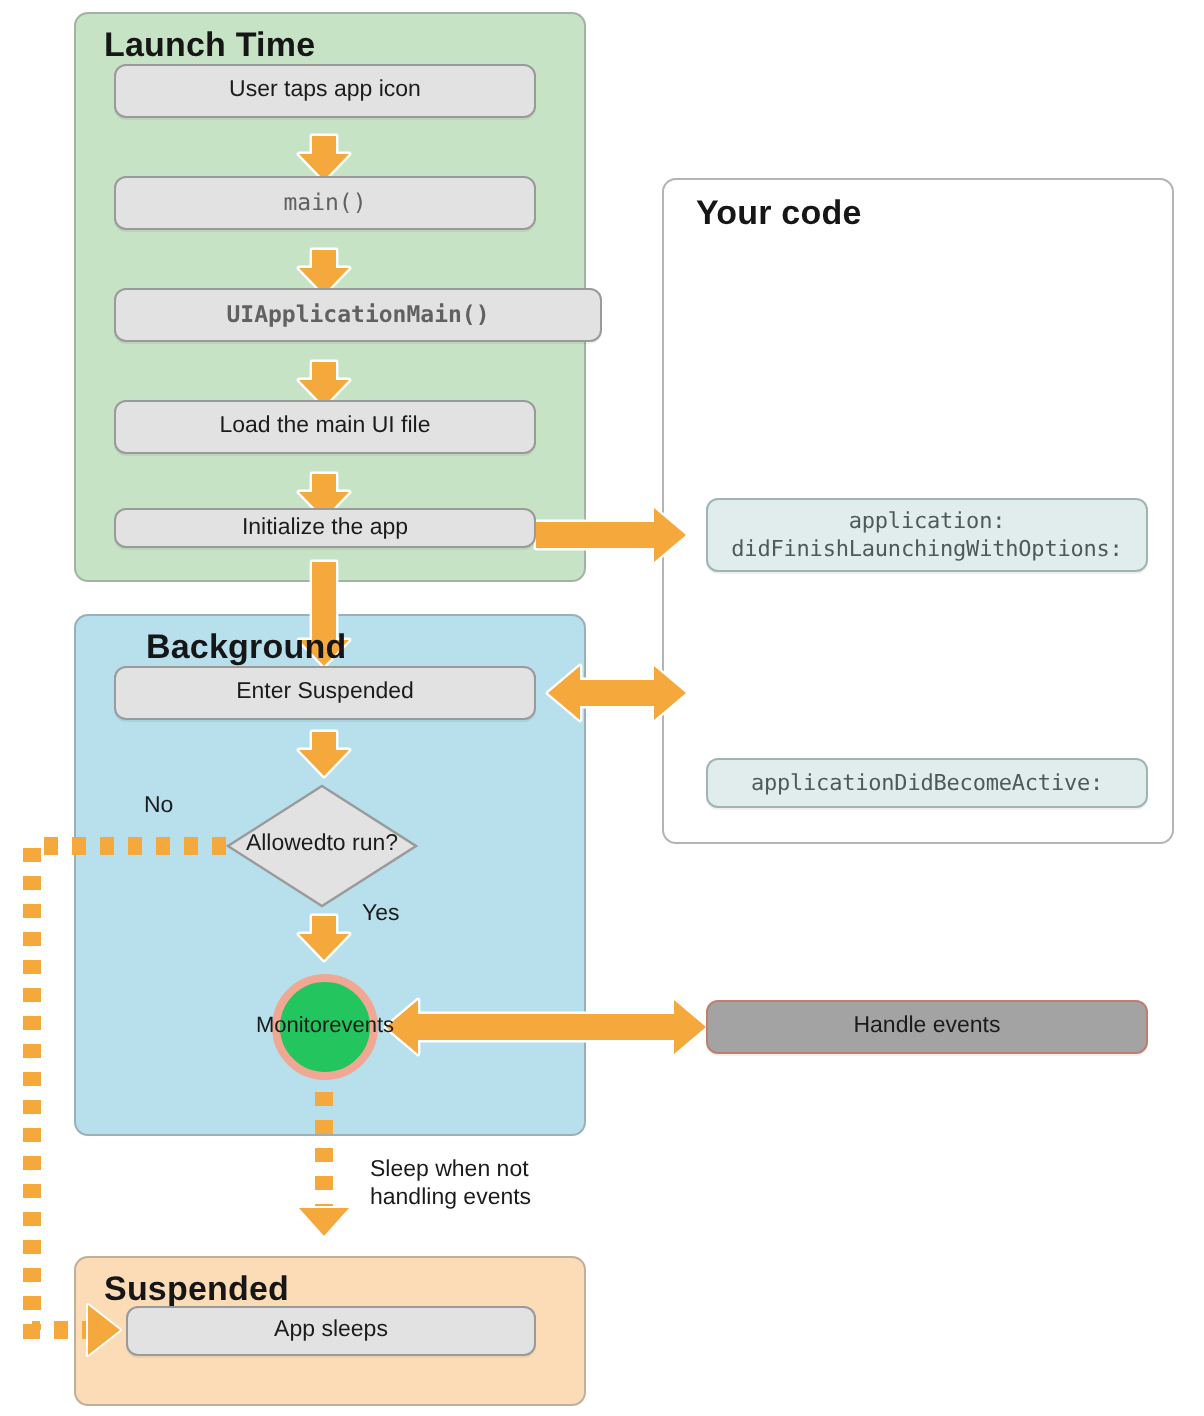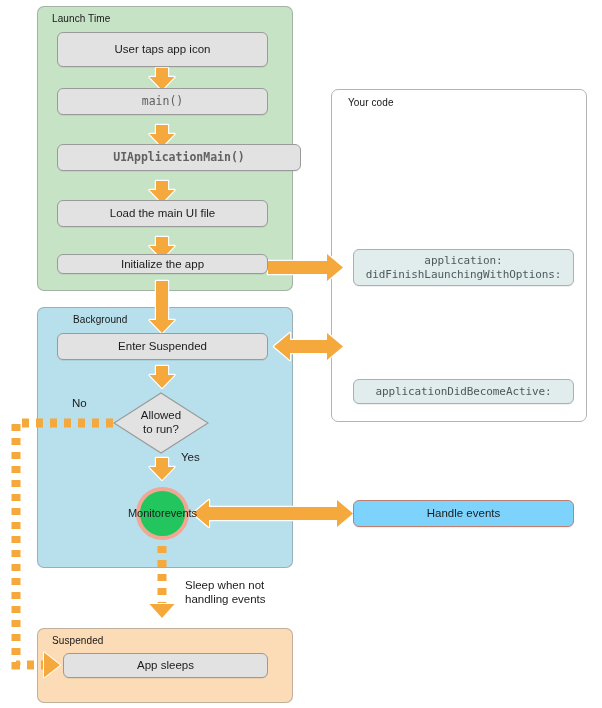--- a/index.html
+++ b/index.html
@@ -19,22 +19,22 @@
     overflow: hidden;
   }
   
   .phase {
     position: absolute;
     border-radius: 7px;
     border: 1px solid rgba(120,120,120,0.45);
   }
   .phase-title {
     position: absolute;
-    font-size: 10px;
-    font-weight: normal;
+    font-size: 17px;
+    font-weight: bold;
     color: #161616;
     letter-spacing: 0.1px;
     white-space: nowrap;
   }
   #phase-launch { left: 37px;  top: 6px;   width: 256px; height: 285px; background: #c6e3c6; }
   #phase-background { left: 37px; top: 307px; width: 256px; height: 261px; background: #b7dfec; }
   #phase-suspended { left: 37px; top: 628px; width: 256px; height: 75px;  background: #fbdcb6; }
 
   
   #panel-yourcode {
@@ -67,36 +67,36 @@
     font-size: 11px;
     color: #4c5a59;
     letter-spacing: -0.1px;
   }
   .node.mono {
     font-family: "DejaVu Sans Mono", "Liberation Mono", monospace;
     font-size: 11.5px;
     color: #616161;
   }
   .node.handle {
-    background: #7dd3fc;
+    background: #a3a3a3;
     border-color: #bf7f70;
     color: #1b1b1b;
   }
 
   
   #decision-wrap {
     position: absolute;
     left: 113px; top: 392px; width: 96px; height: 62px;
   }
   #decision-shape {
     position: absolute; left: 0; top: 0; width: 100%; height: 100%;
   }
   #decision-label {
     position: absolute; left: 0; top: 0; width: 100%; height: 100%;
-    display: flex; flex-direction: column;
+    display: flex; flex-direction: row;
     align-items: center; justify-content: center;
     font-size: 11.5px; color: #1b1b1b; line-height: 1.2;
     text-align: center;
   }
 
   
   #node-monitor {
     position: absolute;
     left: 136px; top: 487px; width: 53px; height: 53px;
     border-radius: 50%;
@@ -191,21 +191,21 @@
       <path d="M 113,423 L 16,423 L 16,665 L 44,665" fill="none" stroke="#f5a83c" stroke-width="9" stroke-dasharray="7 7" stroke-linecap="butt"></path>
       <path d="M 44,652.5 L 60,665 L 44,677.5 Z" fill="#f5a83c" stroke="#ffffff" stroke-width="2" stroke-linejoin="round" paint-order="stroke"></path>
     </g>
   </svg>
 
   <div class="phase-title" style="left:52px; top:13px;">Launch Time</div>
   <div class="phase-title" style="left:52px; top:314px;margin-left:21px;">Background</div>
   <div class="phase-title" style="left:52px; top:635px;">Suspended</div>
   <div class="phase-title" style="left:348px; top:97px;">Your code</div>
 
-  <div class="node" style="left:57px; top:32px; width:211px; height:35px;">User taps app icon</div>
+  <div class="node" style="left:57px; top:32px; width:211px; height:27px;">User taps app icon</div>
 
   <div class="node mono" style="left:57px; top:88px; width:211px; height:27px;">main()</div>
 
   <div class="node mono" style="left:57px; top:144px; width:244px; height:27px;font-weight:bold;">UIApplicationMain()</div>
 
   <div class="node" style="left:57px; top:200px; width:211px; height:27px;">Load the main UI file</div>
 
   <div class="node" style="left:57px; top:254px; width:211px; height:20px;">Initialize the app</div>
 
   <div class="node" style="left:57px; top:333px; width:211px; height:27px;">Enter Suspended</div>

